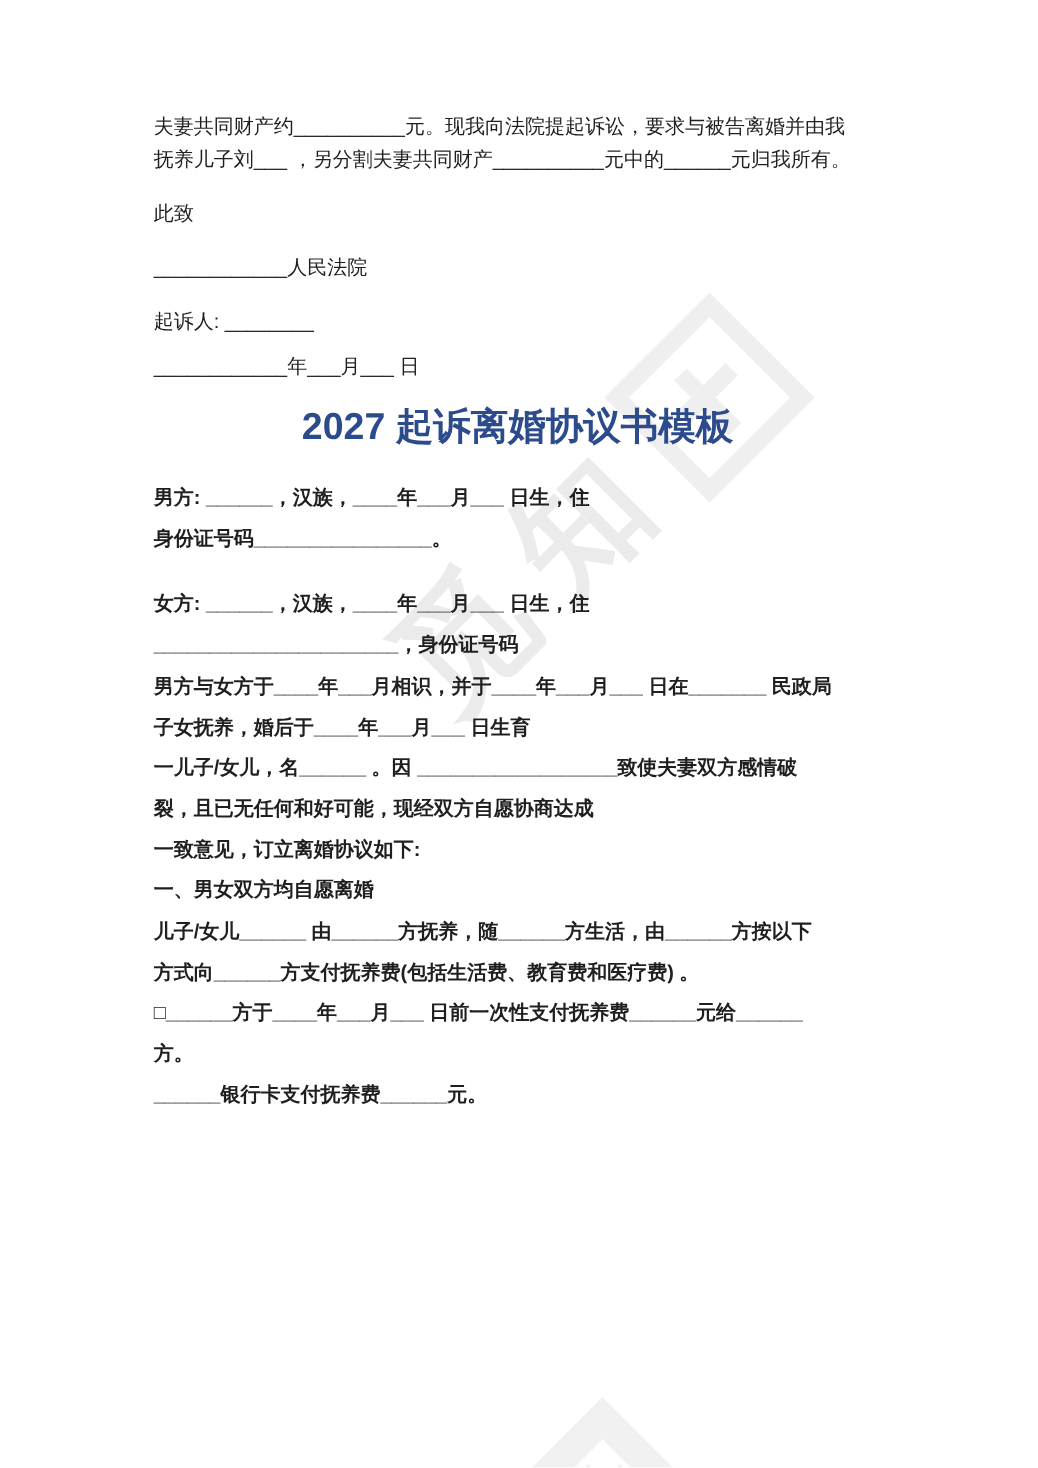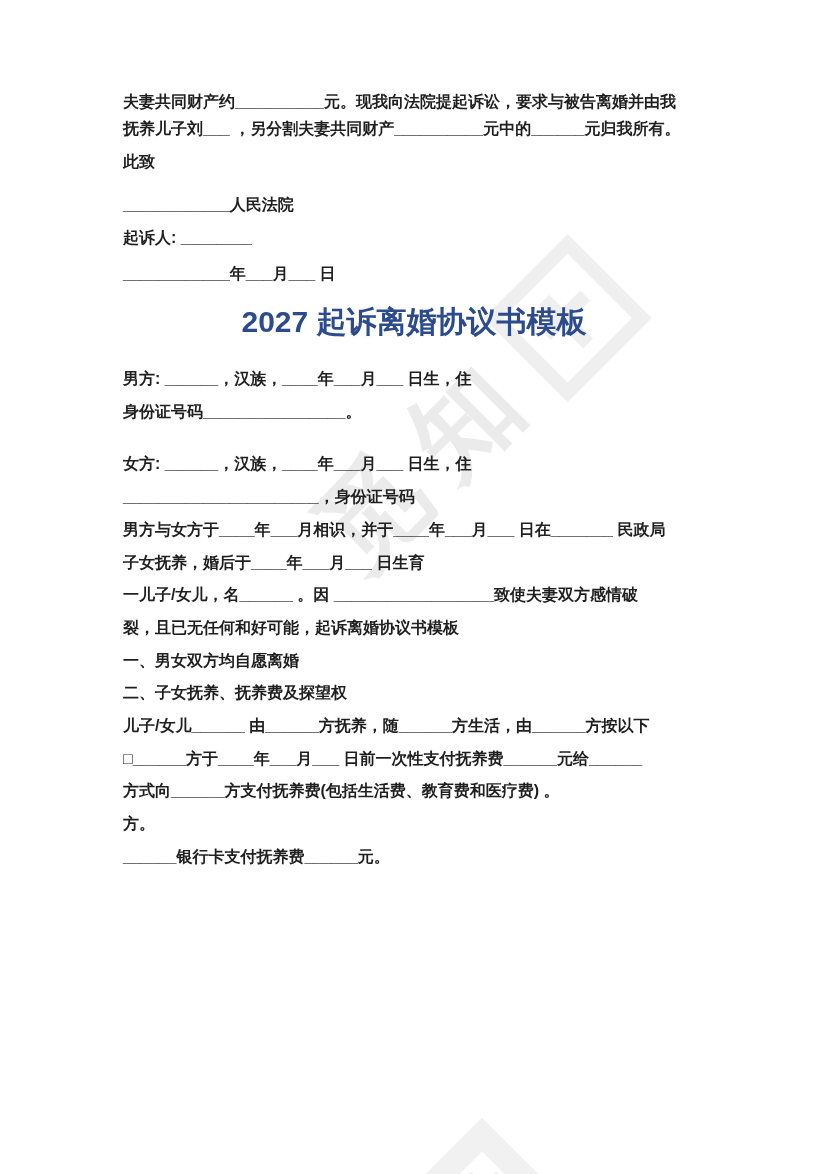--- a/index.html
+++ b/index.html
@@ -51,22 +51,22 @@
   }
 
   
   .content{
     position:absolute;
     left:123px;top:88px;
     width:582px;
     z-index:1;
     font-size:16px;
   }
-  .secA .line{line-height:27px;font-weight:bold;}
-  .gap-6{margin-top:6px;}
+  .secA .line{line-height:27px;}
+  .gap-6{margin-top:16px;}
   .gap-9{margin-top:9px;}
   .gap-16{margin-top:16px;}
 
   .title{
     margin:17px 0 23px 0;
     text-align:center;
     font-size:30px;
     line-height:36px;
     font-weight:bold;
     color:#2c4b8c;
@@ -108,24 +108,24 @@
     <h1 class="title">2027 起诉离婚协议书模板</h1>
 
     <section class="secB">
       <div class="line">男方: ______，汉族，____年___月___ 日生，住</div>
       <div class="line">身份证号码________________。</div>
       <div class="line gap-4">女方: ______，汉族，____年___月___ 日生，住</div>
       <div class="line">______________________，身份证号码</div>
       <div class="line">男方与女方于____年___月相识，并于____年___月___ 日在_______ 民政局</div>
       <div class="line">子女抚养，婚后于____年___月___ 日生育</div>
       <div class="line">一儿子/女儿，名______ 。因 __________________致使夫妻双方感情破</div>
-      <div class="line">裂，且已无任何和好可能，起诉离婚协议书模板</div>
+      <div class="line">裂，且已无任何和好可能，现经双方自愿协商达成</div>
+      <div class="line">一致意见，订立离婚协议如下:</div>
       <div class="line">一、男女双方均自愿离婚</div>
-      <div class="line">二、子女抚养、抚养费及探望权</div>
       <div class="line">儿子/女儿______ 由______方抚养，随______方生活，由______方按以下</div>
+      <div class="line">方式向______方支付抚养费(包括生活费、教育费和医疗费) 。</div>
       <div class="line">□______方于____年___月___ 日前一次性支付抚养费______元给______</div>
-      <div class="line">方式向______方支付抚养费(包括生活费、教育费和医疗费) 。</div>
       <div class="line">方。</div>
       <div class="line">______银行卡支付抚养费______元。</div>
     </section>
 
   </div>
 </div>
 
 </body></html>

